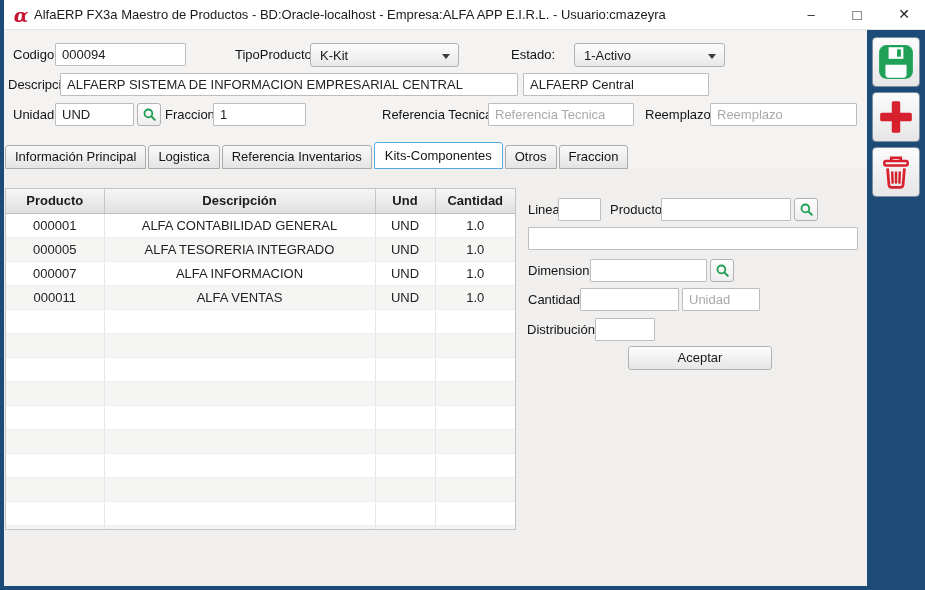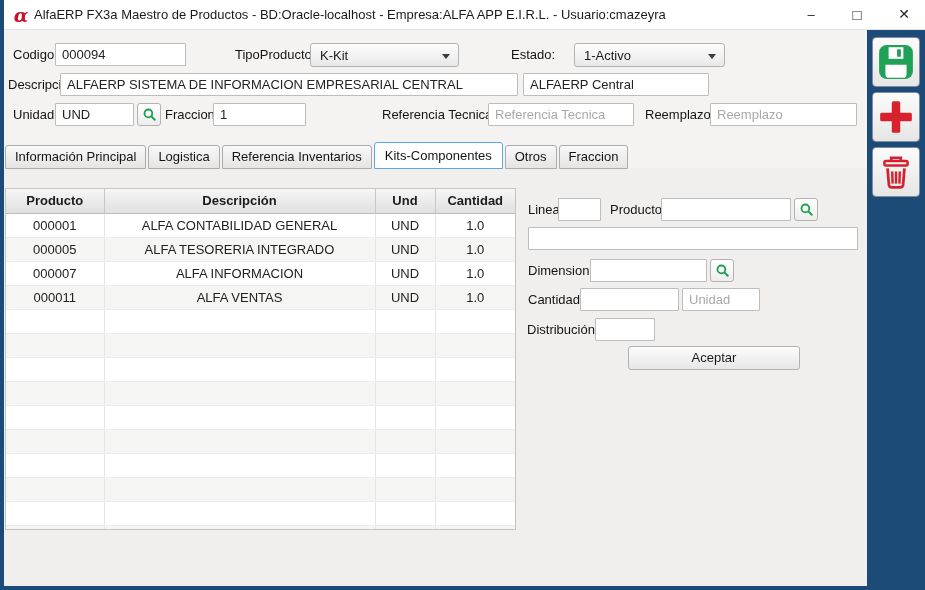--- a/index.html
+++ b/index.html
@@ -90,21 +90,21 @@
   table.grid td {
     height:24px; padding:0 8px; color:#222; text-align:center;
     border-right:1px solid #e6e6e6; border-bottom:1px solid #ededed;
     overflow:hidden; white-space:nowrap;
   }
   table.grid td:last-child { border-right:none; }
   table.grid tbody tr:nth-child(even) { background:#f5f5f4; }
   
   .panel-label { position:absolute; font-size:13px; color:#141414; height:23px; line-height:23px; }
   .accept-btn {
-    position:absolute; left:624px; top:316px; width:172px; height:24px;
+    position:absolute; left:624px; top:316px; width:144px; height:24px;
     border:1px solid #b2b2b2; border-radius:3px;
     background:linear-gradient(#fdfdfd,#e7e6e6);
     font-size:13px; color:#1a1a1a; text-align:center; line-height:22px; cursor:pointer;
   }
   
   .sidebar {
     position:absolute; left:867px; top:30px; width:58px; height:560px;
     background:#1d4b77;
   }
   .side-btn {

